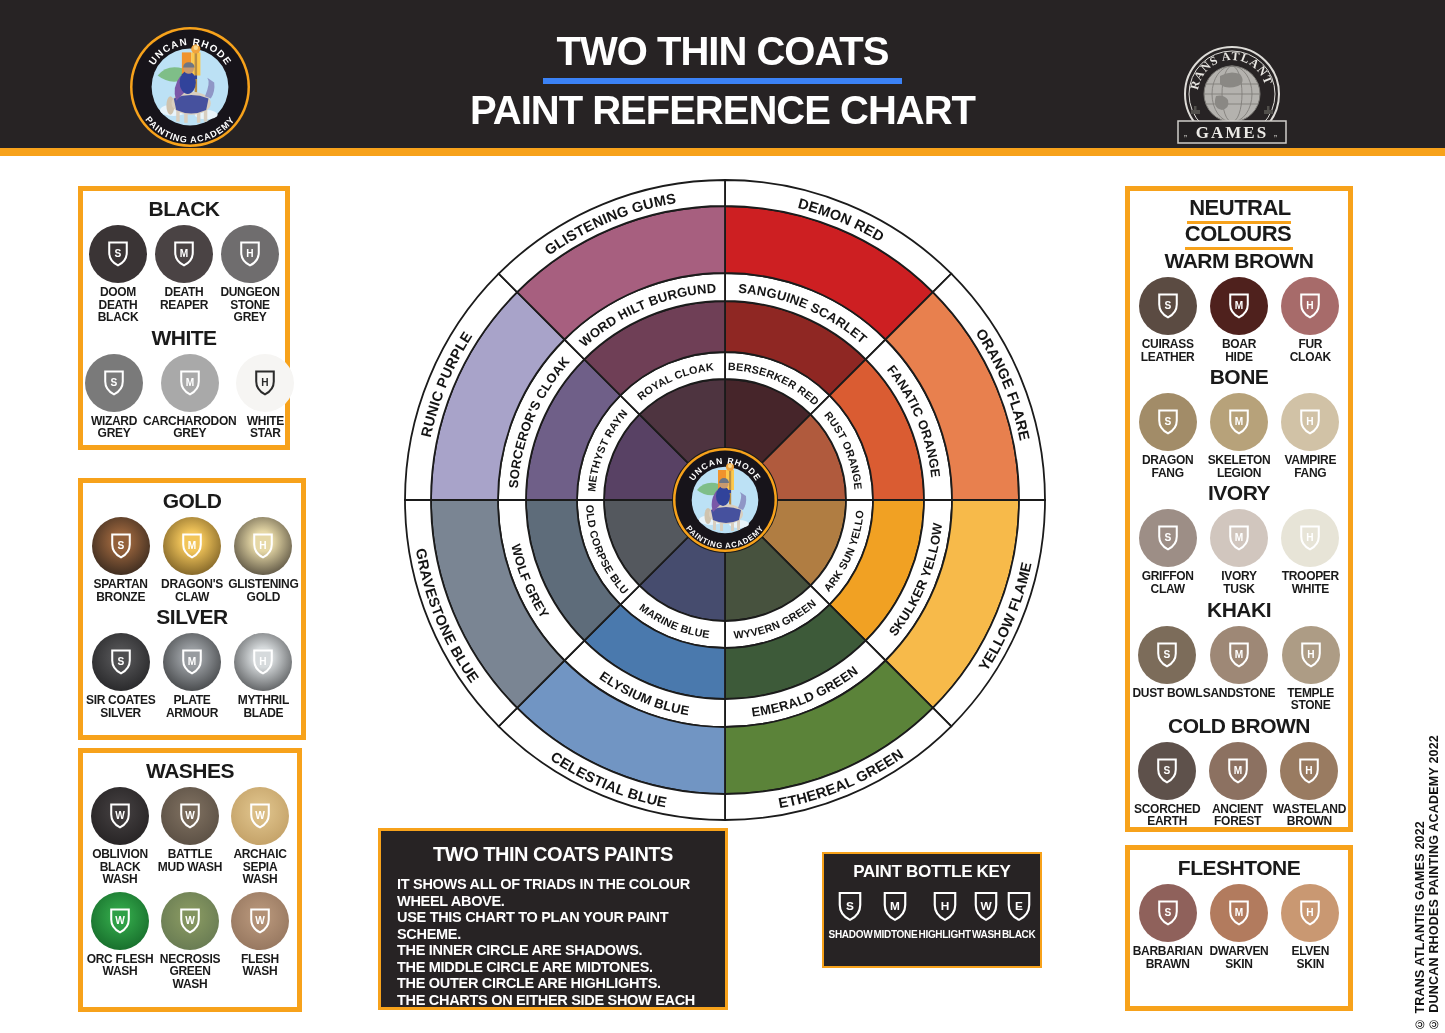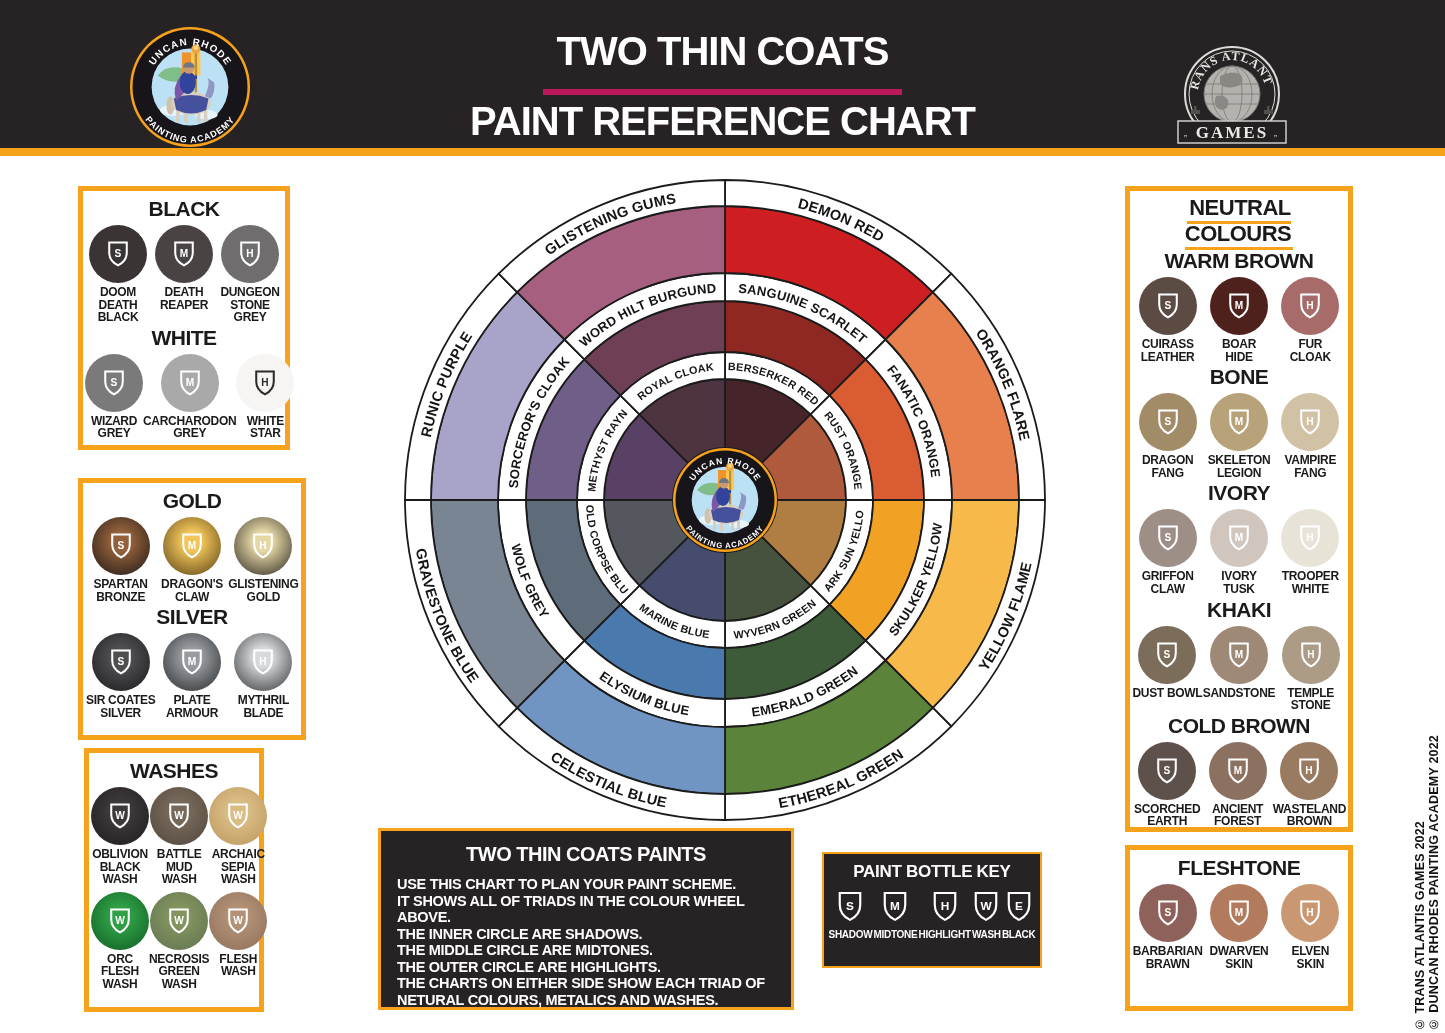--- a/index.html
+++ b/index.html
@@ -4,48 +4,48 @@
 <style>
   html,body{margin:0;padding:0;background:#ffffff;}
   #page{position:relative;width:1445px;height:1033px;overflow:hidden;
         font-family:"Liberation Sans",sans-serif;color:#1a1a1a;background:#ffffff;}
 
   
   #header{position:absolute;left:0;top:0;width:1445px;height:148px;background:#272324;}
   #header-stripe{position:absolute;left:0;top:148px;width:1445px;height:8px;background:#f7a21b;}
   #title{position:absolute;left:0;right:0;top:28px;text-align:center;color:#ffffff;}
   #title .t1{font-size:40px;font-weight:bold;letter-spacing:-1px;line-height:46px;}
-  #title .t1 span{display:inline-block;border-bottom:6px solid #be185d;padding:0 14px 15px 14px;}
+  #title .t1 span{display:inline-block;border-bottom:6px solid #3b82f6;padding:0 14px 4px 14px;}
   #title .t2{font-size:40px;font-weight:bold;letter-spacing:-1px;line-height:48px;margin-top:2px;}
   #duncan-logo{position:absolute;left:128px;top:25px;width:124px;height:124px;}
   #tag-logo{position:absolute;left:1172px;top:40px;width:120px;height:108px;}
 
   
   .panel{position:absolute;background:#ffffff;border:5px solid #f7a21b;box-sizing:border-box;
          padding:4px 2px 2px 2px;}
   #panel-bw{left:78px;top:186px;width:212px;height:264px;}
   #panel-gs{left:78px;top:478px;width:228px;height:262px;}
-  #panel-washes{left:84px;top:748px;width:180px;height:264px;}
+  #panel-washes{left:78px;top:748px;width:224px;height:264px;}
   #panel-neutral{left:1125px;top:186px;width:228px;height:646px;}
   #panel-flesh{left:1125px;top:845px;width:228px;height:166px;}
   .panel-heading{text-align:center;font-size:22px;font-weight:bold;letter-spacing:-0.5px;line-height:26px;}
   .panel-heading span{border-bottom:3px solid #f7a21b;padding:0 2px 1px 2px;}
   .sec-title{text-align:center;font-size:21px;font-weight:bold;letter-spacing:-0.5px;line-height:24px;margin-top:2px;}
   .swatch-grid{display:grid;grid-template-columns:repeat(3,1fr);row-gap:6px;margin:4px 0 2px 0;}
   .swatch{text-align:center;}
   .swatch-circle{width:58px;height:58px;border-radius:50%;margin:0 auto;
                  display:flex;align-items:center;justify-content:center;}
   .swatch-label{font-size:12px;font-weight:bold;line-height:1.05;margin-top:3px;
                 white-space:pre-line;letter-spacing:-0.3px;}
 
   
   #wheel{position:absolute;left:395px;top:170px;width:660px;height:660px;}
 
   
-  #info-box{position:absolute;left:378px;top:828px;width:416px;height:182px;background:#272324;
+  #info-box{position:absolute;left:378px;top:828px;width:350px;height:182px;background:#272324;
             border:3px solid #f7a21b;box-sizing:border-box;color:#ffffff;padding:12px 16px;}
   #info-box .info-title{text-align:center;font-size:20px;font-weight:bold;letter-spacing:-0.5px;margin-bottom:10px;}
   .info-line{font-size:14.5px;font-weight:bold;line-height:1.14;letter-spacing:-0.3px;}
 
   
   #key-box{position:absolute;left:806px;top:852px;width:220px;height:116px;background:#272324;
            border:2px solid #f7a21b;box-sizing:border-box;color:#ffffff;padding:8px 4px;margin-left:16px;}
   #key-box .key-title{text-align:center;font-size:17px;font-weight:bold;letter-spacing:-0.3px;margin-bottom:8px;}
   #key-items{display:flex;justify-content:space-around;align-items:flex-start;}
   .key-item{text-align:center;}
@@ -673,22 +673,22 @@
     <path id="wc-bot" d="M -42.5 22.6 A 48.1 48.1 0 0 0 42.5 22.6" fill="none"></path>
     <text font-size="8.6" font-weight="bold" fill="#ffffff" letter-spacing="1.0" font-family="'Liberation Sans',sans-serif"><textPath href="#wc-top" startOffset="50%" text-anchor="middle">DUNCAN RHODES</textPath></text>
     <text font-size="7.8" font-weight="bold" fill="#ffffff" letter-spacing="0.8" font-family="'Liberation Sans',sans-serif"><textPath href="#wc-bot" startOffset="50%" text-anchor="middle">PAINTING ACADEMY</textPath></text>
   </g>
         </g>
       </svg></div>
 
   <div id="info-box">
     <div class="info-title">TWO THIN COATS PAINTS</div>
     <div>
+        <div class="info-line">IT SHOWS ALL OF TRIADS IN THE COLOUR WHEEL ABOVE.</div>
         <div class="info-line">USE THIS CHART TO PLAN YOUR PAINT SCHEME.</div>
-        <div class="info-line">IT SHOWS ALL OF TRIADS IN THE COLOUR WHEEL ABOVE.</div>
         <div class="info-line">THE INNER CIRCLE ARE SHADOWS.</div>
         <div class="info-line">THE MIDDLE CIRCLE ARE MIDTONES.</div>
         <div class="info-line">THE OUTER CIRCLE ARE HIGHLIGHTS.</div>
         <div class="info-line">THE CHARTS ON EITHER SIDE SHOW EACH TRIAD OF</div>
         <div class="info-line">NETURAL COLOURS, METALICS AND WASHES.</div>
       </div>
   </div>
 
   <div id="key-box">
     <div class="key-title">PAINT BOTTLE KEY</div>

